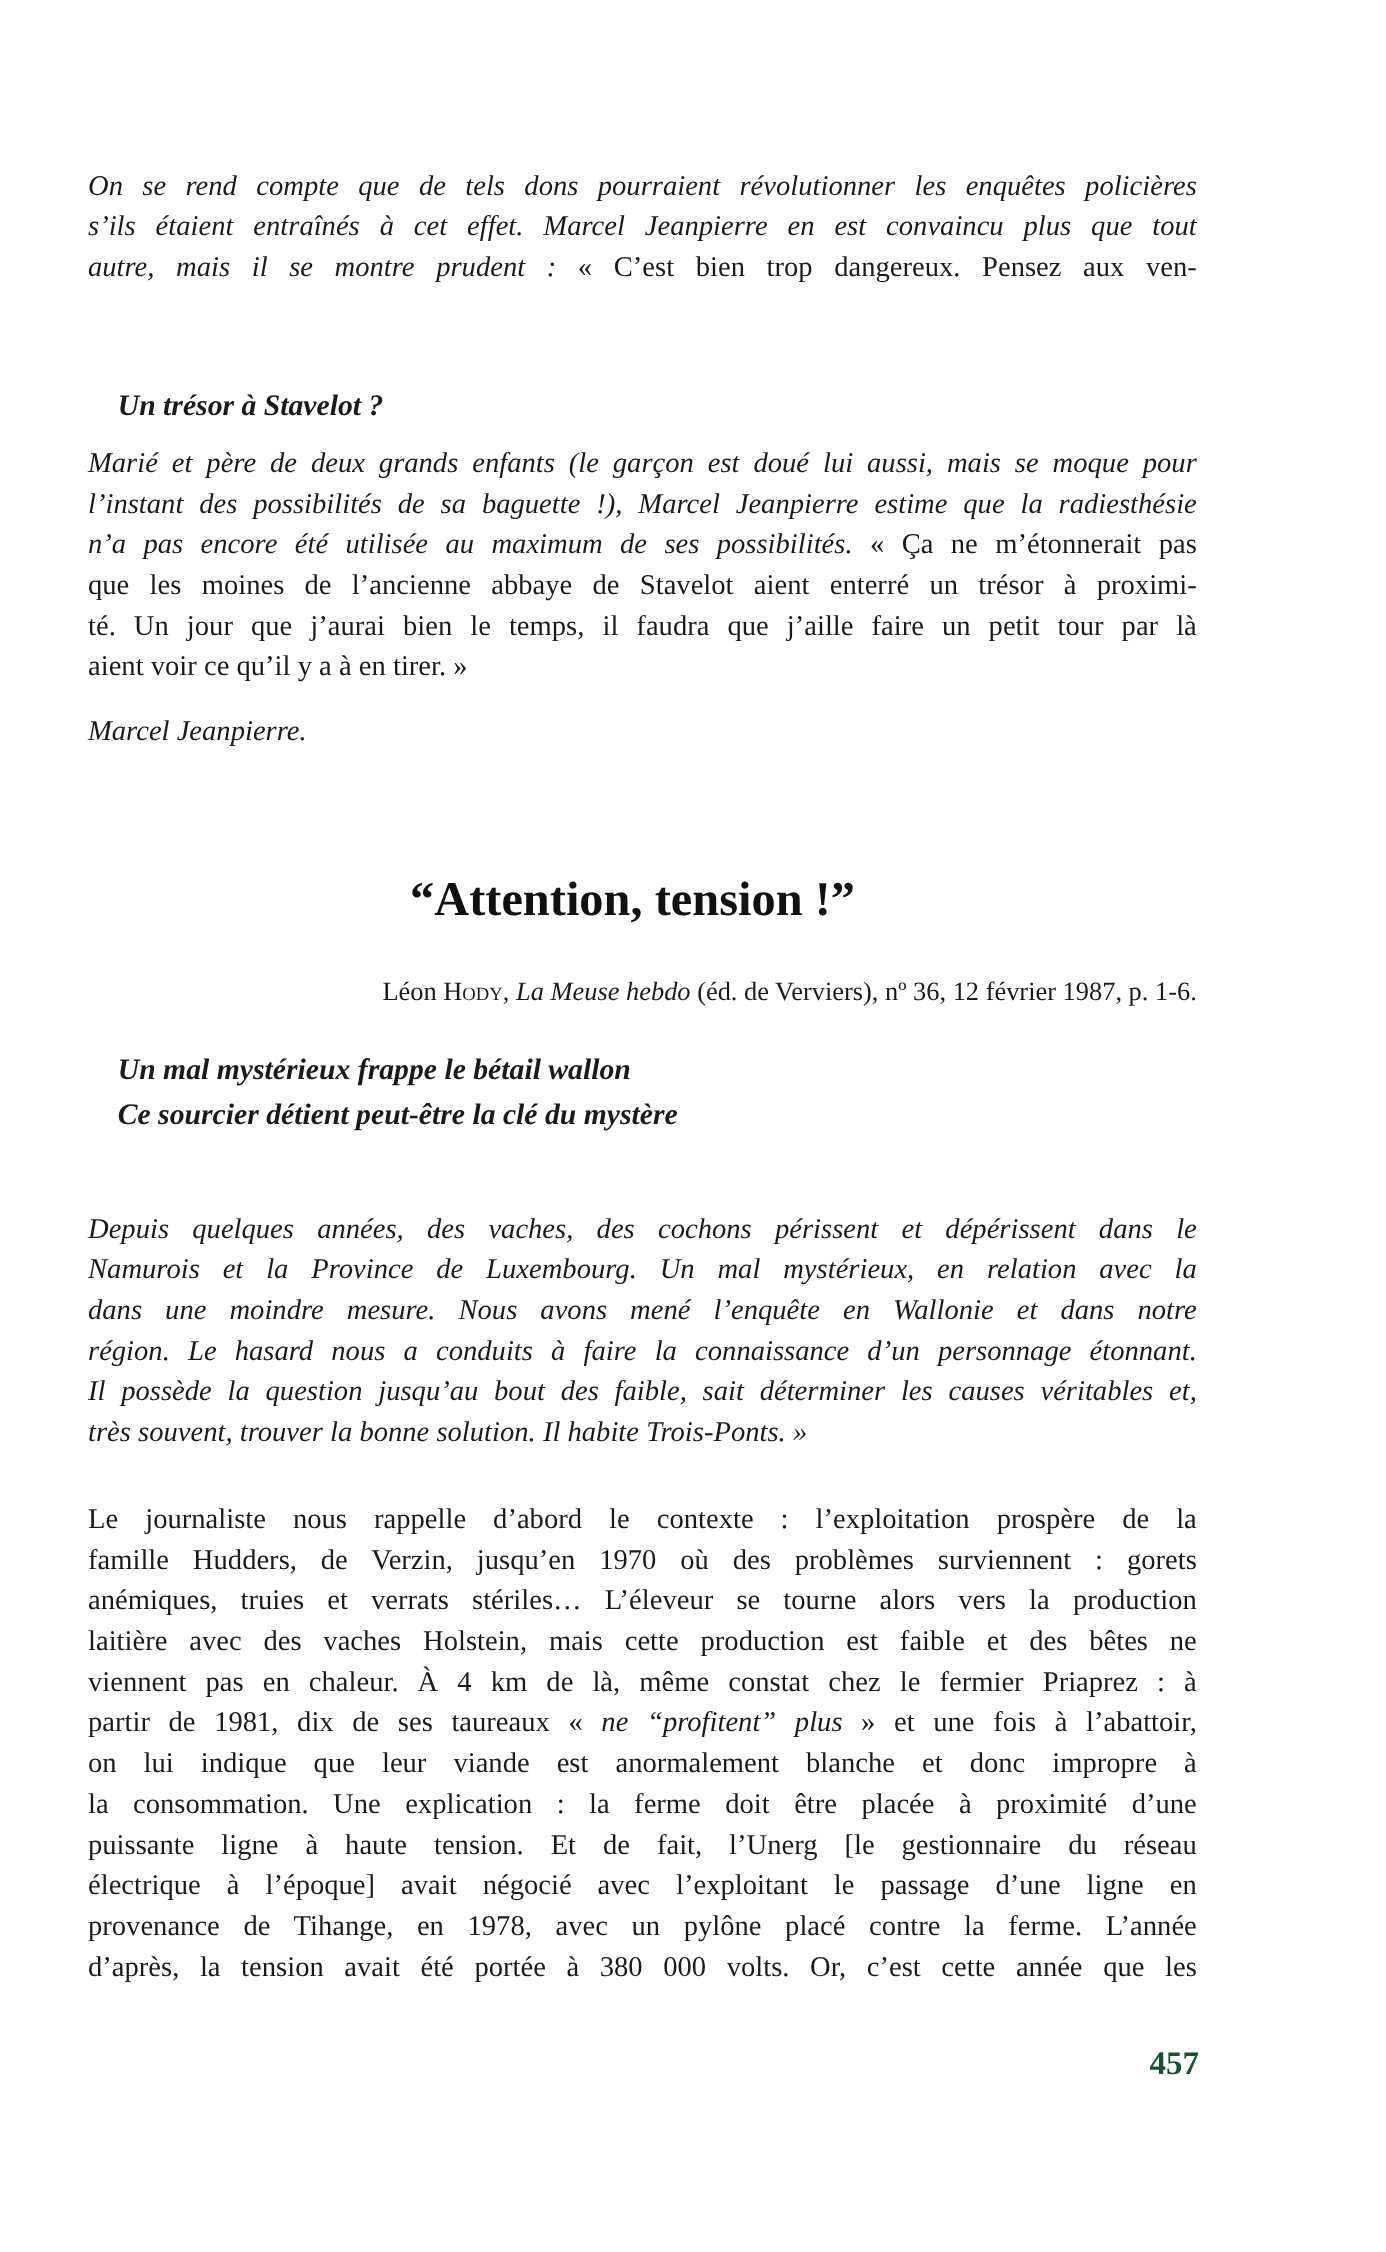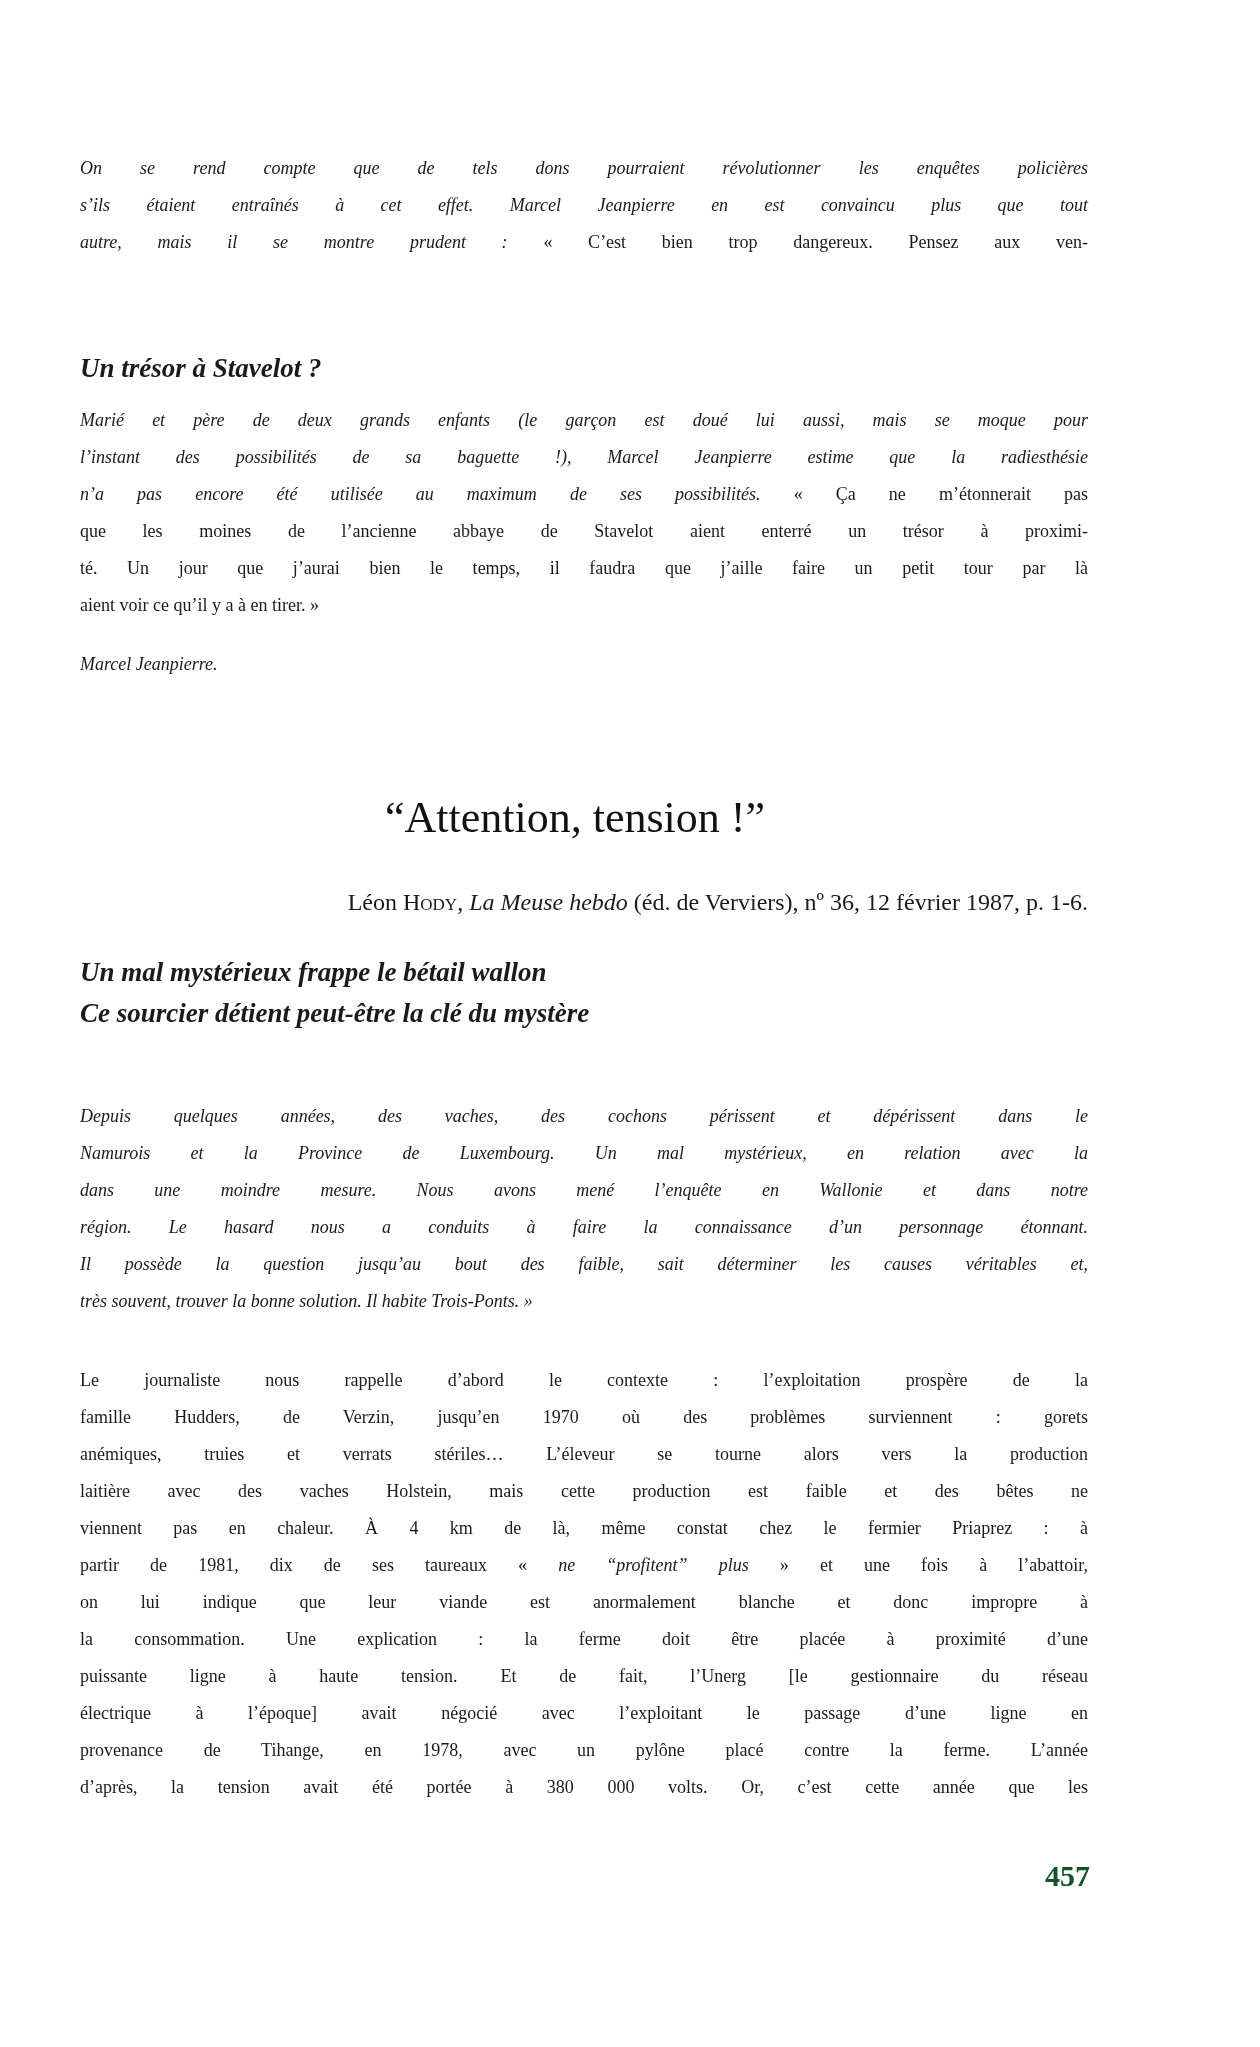--- a/index.html
+++ b/index.html
@@ -1,26 +1,26 @@
 <!DOCTYPE html>
 <html><head>
 <meta charset="utf-8">
 <style>
   html, body { margin: 0; padding: 0; background: #ffffff; }
   body { width: 1260px; height: 2047px; position: relative; overflow: hidden;
          font-family: "Liberation Serif", "DejaVu Serif", serif; color: #1a1a1a; }
   .line { display: block; white-space: nowrap; text-align: justify; text-align-last: justify;
-          height: 37px; line-height: 37px; font-size: 18px; }
+          height: 37px; line-height: 37px; font-size: 26px; }
   .line.last { text-align-last: left; }
   .it { font-style: italic; }
-  .bi { font-style: italic; font-weight: bold; }
+  .bi { font-style: italic; font-weight: bold; margin-left: 27px; }
   .sc { font-variant: small-caps; }
   .para { position: absolute; left: 80px; width: 1008px; }
   .title { position: absolute; left: 0; width: 1160px; top: 790px; text-align: center;
-           font-size: 44px; font-weight: normal; line-height: 56px; color: #111; }
+           font-size: 44px; font-weight: bold; line-height: 56px; color: #111; }
   .title span { display: inline-block; margin-left: -10px; }
   .citation { position: absolute; right: 172px; top: 886px; font-size: 24px; line-height: 32px; white-space: nowrap; text-align: right; }
   .pagenum { position: absolute; left: 1045px; top: 1858px; font-size: 30px; line-height: 36px; color: #14532d; font-weight: bold; }
   .subhead { font-size: 27px; }
 </style>
 </head>
 <body>
 
 <div class="para" style="top:150px;">
     <span class="line"><span class="it">On se rend compte que de tels dons pourraient révolutionner les enquêtes policières</span></span>

